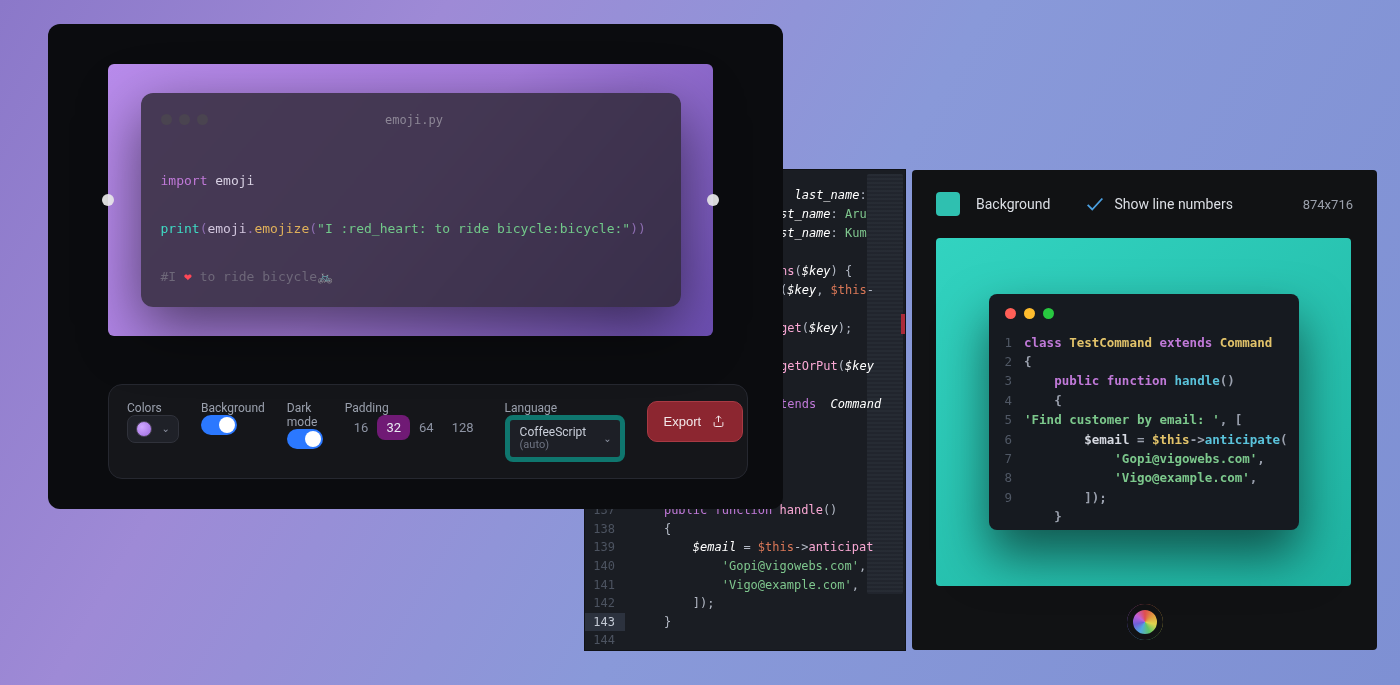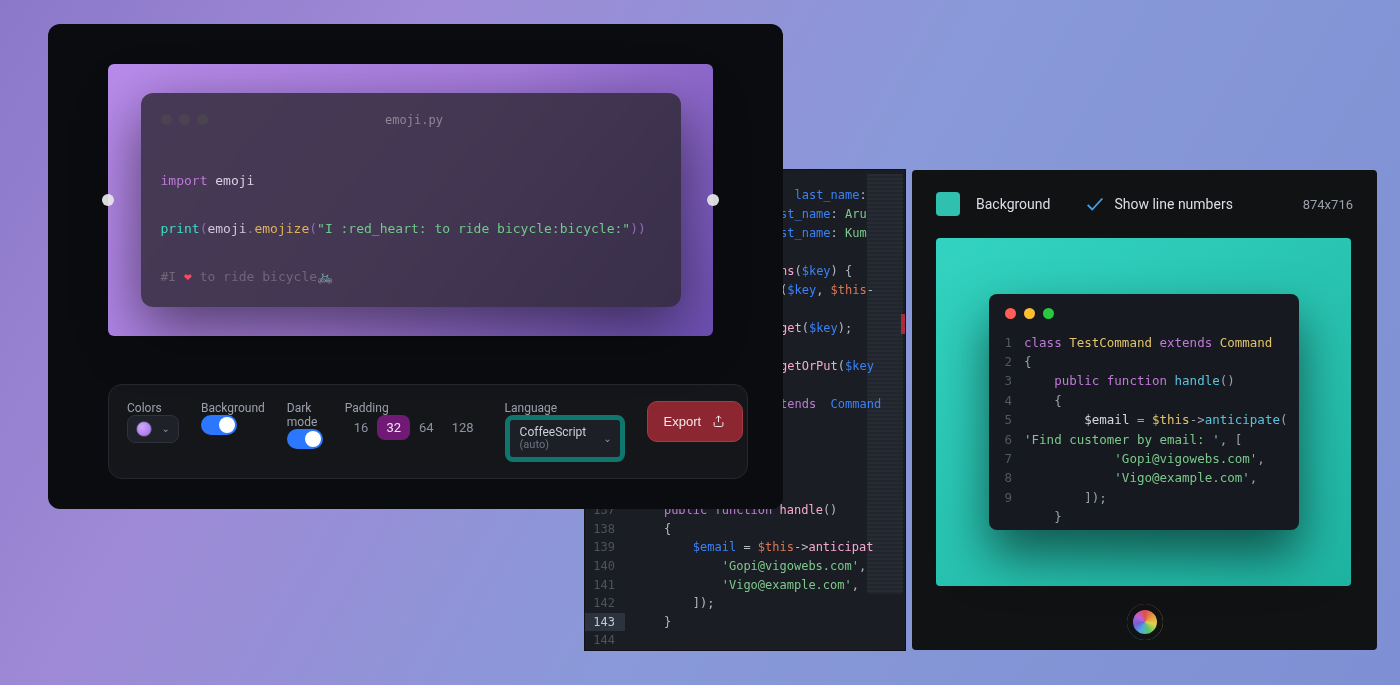--- a/index.html
+++ b/index.html
@@ -122,21 +122,21 @@
     box-shadow:0 0 0 1px #101217;
     font-family:"SFMono-Regular","Menlo",monospace;
     color:#b3b9c5;
     font-size:12px;
   }
   .p2-editor-body {
     position:absolute; left:195px; top:16px; right:40px;
     display:flex; flex-direction:column; gap:1px;
   }
   .p2-line{ white-space:pre; line-height:1.5; font-size:12px;}
-  .p2 .kw{color:#c079d8;} .p2 .var{color:#3b82f6;} .p2 .fn{color:#f9a8d4;} .p2 .str{color:#7fc78e;}
+  .p2 .kw{color:#c079d8;} .p2 .var{color:#ffffff;font-style:italic;} .p2 .fn{color:#f9a8d4;} .p2 .str{color:#7fc78e;}
   .p2 .this{color:#d97757;}
 
   .p2-lower {
     position:absolute; left:0; bottom:0; right:0;
     display:flex;
   }
   .p2-gutter { width:40px; background:#1a1d23; text-align:right; color:#4c5360; padding-right:10px; line-height:1.55; font-size:12px;}
   .p2-gutter .hl { background:#2c323e; color:#c3c9d4; margin-right:-10px; padding-right:10px;}
   .p2-lowcode { flex:1; padding-left:10px; line-height:1.55;}
   .p2-lowcode .line{white-space:pre;}
@@ -178,21 +178,21 @@
     padding:14px 16px 4px 16px;
     font-family:"SFMono-Regular","Menlo",monospace;
     font-size:12.5px;
     color:#c6cbd6;
   }
   .p3-dots{display:flex;gap:8px;margin-bottom:14px;}
   .p3-dot{width:11px;height:11px;border-radius:50%;}
   .p3-dot.r{background:#ff5f57;} .p3-dot.y{background:#febc2e;} .p3-dot.g{background:#28c840;}
   .p3-code{ display:flex; gap:12px; line-height:1.55;}
   .p3-lnums{ color:#505865; text-align:right;}
-  .p3-lines .line{white-space:pre;}
+  .p3-lines .line{white-space:pre;font-weight:bold;}
   .p3 .kw{color:#c079d8;} .p3 .cls{color:#e2c36a;} .p3 .fn{color:#5ac3db;}
   .p3 .var{color:#d6d9e1;} .p3 .this{color:#e2c36a;} .p3 .str{color:#7cc88c;}
   .p3 .punc{color:#9aa0ad;} .p3 .txt{color:#c6cbd6;}
   .p3-wheel{
     margin:18px auto 0; width:36px;height:36px;border-radius:50%;
     background:conic-gradient(#e04f4f,#e09a3f,#e0d34f,#5fc765,#4fa9e0,#6f5fd8,#c25fd8,#e04f4f);
     display:block;
     box-shadow: inset 0 0 0 6px #111214;
     cursor:pointer;
   }
@@ -349,22 +349,22 @@
             <div>6</div>
             <div>7</div>
             <div>8</div>
             <div>9</div>
           </div>
         <div class="p3-lines" id="p3-lines">
             <div class="line"><span class="kw">class </span><span class="cls">TestCommand </span><span class="kw">extends </span><span class="cls">Command</span></div>
             <div class="line"><span class="punc">{</span></div>
             <div class="line"><span class="txt">    </span><span class="kw">public function </span><span class="fn">handle</span><span class="punc">()</span></div>
             <div class="line"><span class="txt">    </span><span class="punc">{</span></div>
+            <div class="line"><span class="str">'Find customer by email: '</span><span class="punc">, [</span></div>
             <div class="line"><span class="txt">        </span><span class="var">$email</span><span class="punc"> = </span><span class="this">$this</span><span class="punc">-&gt;</span><span class="fn">anticipate</span><span class="punc">(</span></div>
-            <div class="line"><span class="str">'Find customer by email: '</span><span class="punc">, [</span></div>
             <div class="line"><span class="txt">            </span><span class="str">'Gopi@vigowebs.com'</span><span class="punc">,</span></div>
             <div class="line"><span class="txt">            </span><span class="str">'Vigo@example.com'</span><span class="punc">,</span></div>
             <div class="line"><span class="txt">        </span><span class="punc">]);</span></div>
             <div class="line"><span class="txt">    </span><span class="punc">}</span></div>
           </div>
       </div>
     </div>
   </div>
   <span class="p3-wheel"></span>
 </div>

